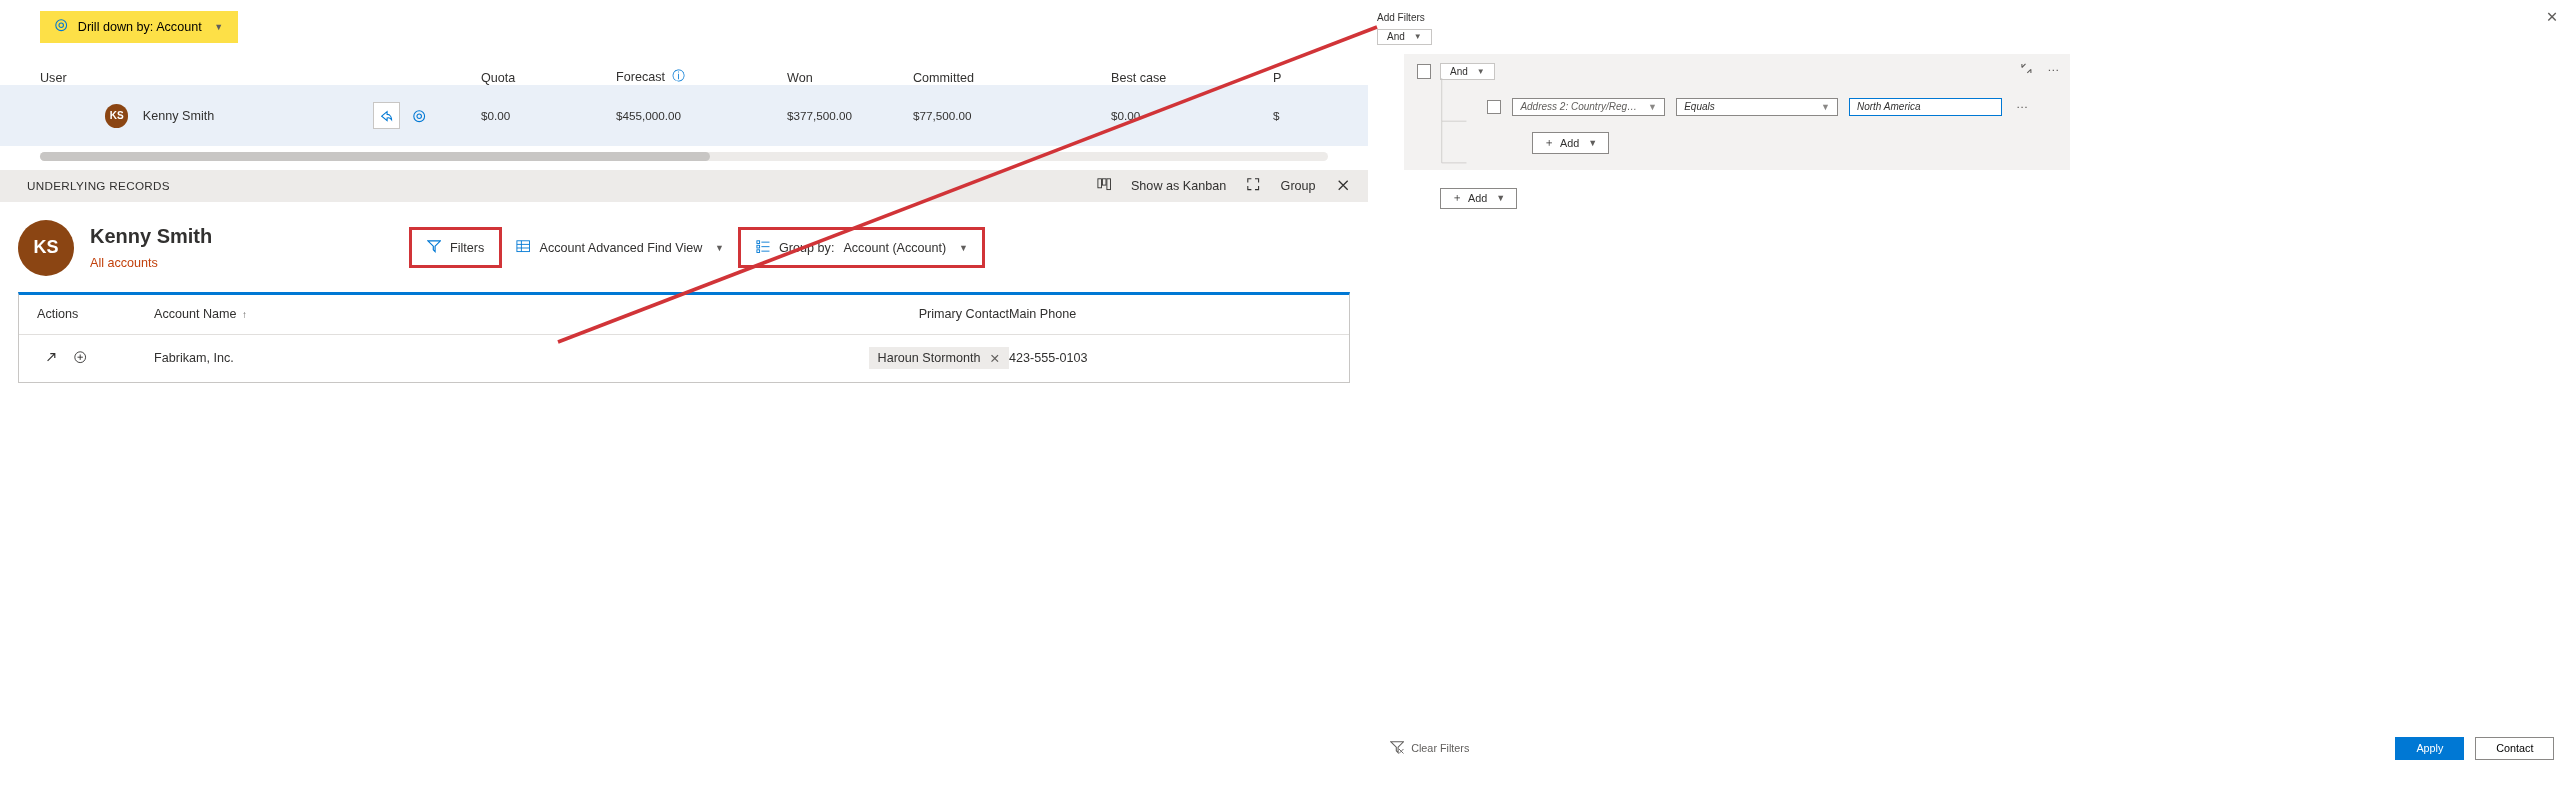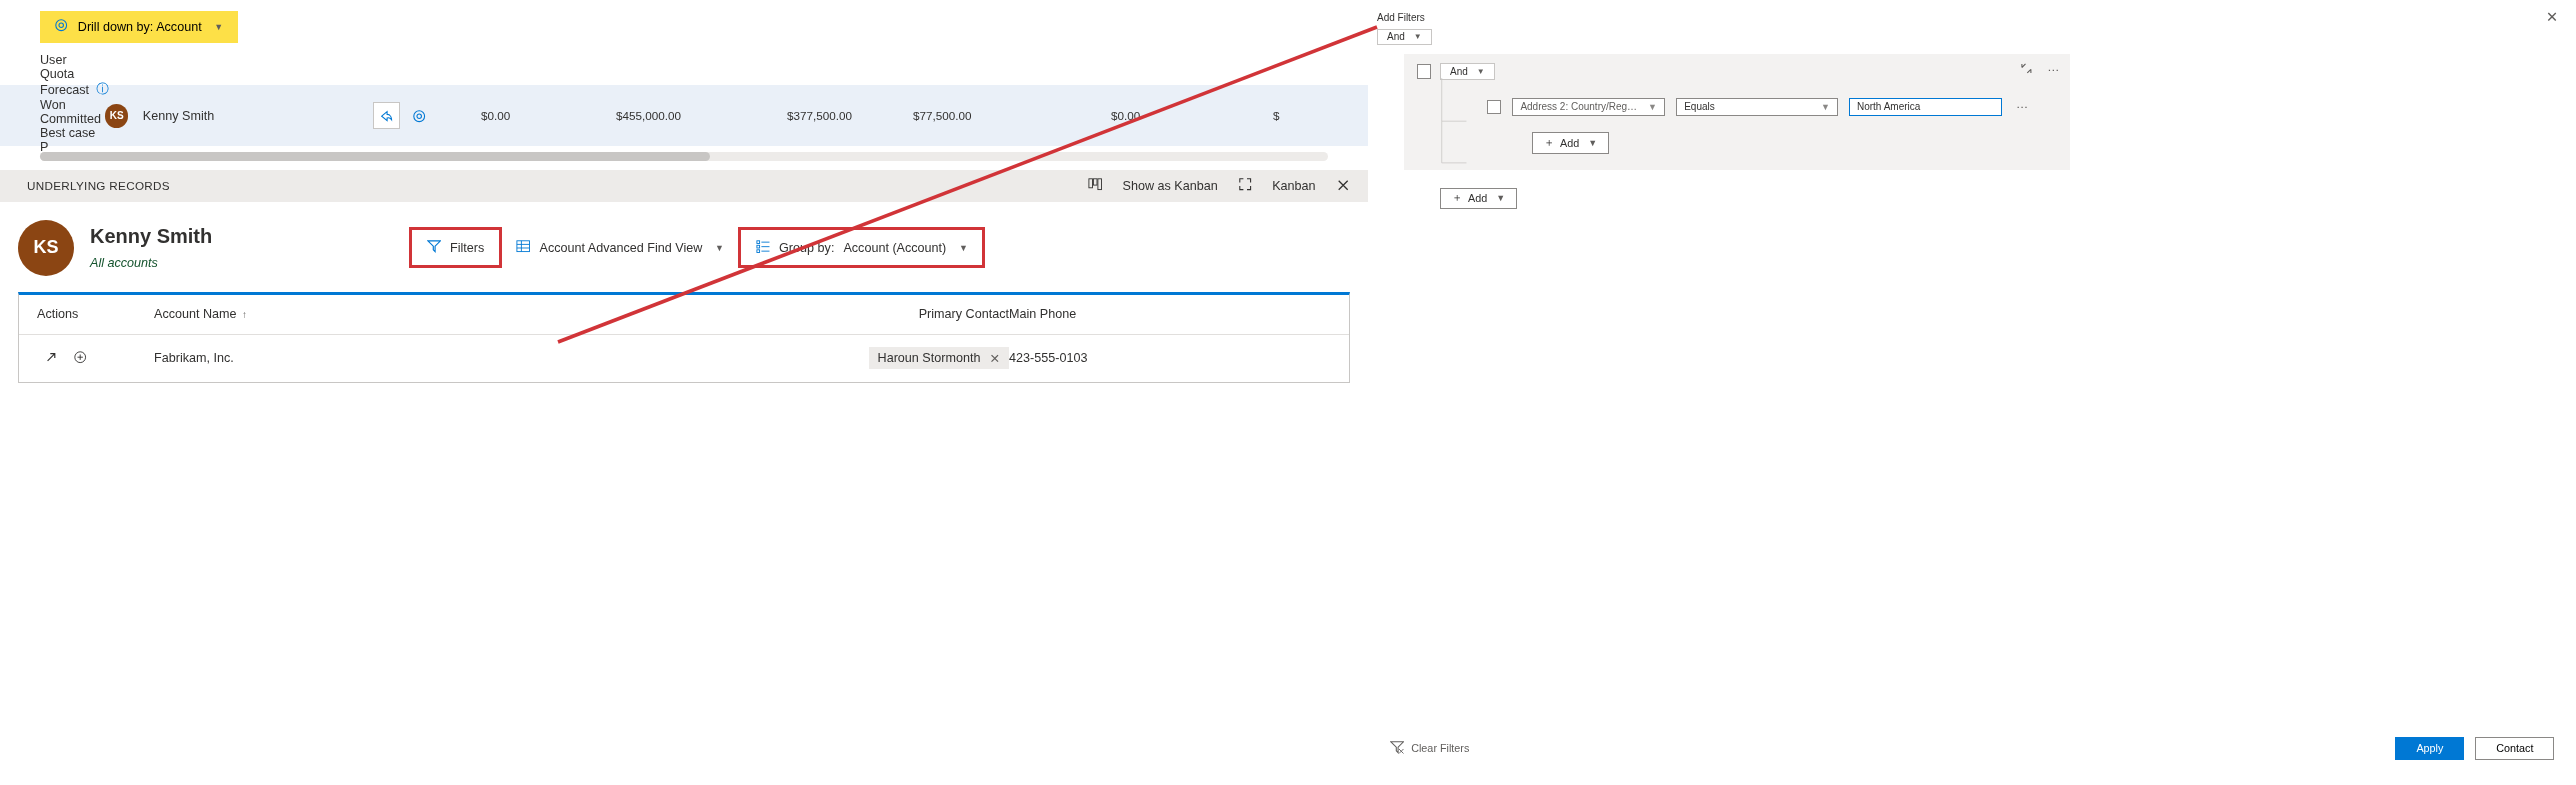--- a/index.html
+++ b/index.html
@@ -7,21 +7,21 @@
 
 .left-pane { position: absolute; left: 0; top: 0; width: 1368px; }
 
 
 .drill-bar { padding: 10.8px 40px; }
 .drill-btn { display: inline-flex; align-items: center; gap: 9px; background: #fde047; border: none; padding: 7.2px 14.4px; font-size: 12.6px; cursor: pointer; }
 .drill-btn .icon { color: #0078d4; }
 
 
 .forecast-table { width: 100%; }
-.forecast-header { display: flex; padding: 0 40px; font-size: 12.6px; color: #323130; height: 32px; align-items: flex-start; flex-direction: column; }
+.forecast-header { display: flex; padding: 0 40px; font-size: 12.6px; color: #323130; height: 32px; align-items: flex-end; }
 .col-user { width: 441px; }
 .col-quota { width: 135px; }
 .col-forecast { width: 171px; display: flex; align-items: center; gap: 7.2px; }
 .col-won { width: 126px; }
 .col-committed { width: 198px; }
 .col-bestcase { width: 162px; }
 .col-p { width: 36px; }
 .info-icon { color: #0078d4; font-size: 12.6px; }
 .forecast-row { display: flex; align-items: center; padding: 0 40px; height: 61px; background: #eaf0f8; }
 .user-cell { display: flex; align-items: center; gap: 14.4px; width: 333px; padding-left: 65px; }
@@ -38,21 +38,21 @@
 
 .under-bar { display: flex; align-items: center; justify-content: space-between; background: #edebe9; padding: 7.2px 18px 7.2px 27px; }
 .under-title { font-size: 11.7px; letter-spacing: 0.3px; }
 .under-right { display: flex; align-items: center; gap: 20px; font-size: 12.6px; }
 .under-link { display: flex; align-items: center; gap: 20px; cursor: pointer; }
 
 
 .detail-header { display: flex; align-items: center; padding: 18px 18px 16px 18px; gap: 16px; }
 .big-avatar { width: 56px; height: 56px; border-radius: 50%; background: #8b4513; color: #fff; display: flex; align-items: center; justify-content: center; font-size: 18px; font-weight: 600; }
 .detail-name { font-size: 20px; font-weight: 600; }
-.detail-sub { font-size: 12.6px; color: #14532d; margin-top: 8px; font-style: italic; }
+.detail-sub { font-size: 12.6px; color: #c2410c; margin-top: 8px; }
 .detail-controls { display: flex; margin-left: 162px; align-items: center; padding-left: 19px; }
 .ctl { display: flex; align-items: center; gap: 9px; font-size: 12.6px; cursor: pointer; padding: 9px 14.4px; }
 .ctl.redbox { border: 3.6px solid #d13438; }
 .ctl .icn { color: #0078d4; }
 .chev { font-size: 9px; color: #605e5c; margin-left: 3.6px; }
 
 
 .grid-wrap { border: 0.9px solid #c8c6c4; margin: 0 18px; border-top: 3.6px solid #0078d4; }
 .grid-head { display: flex; padding: 12.6px 18px; border-bottom: 0.9px solid #e1dfdd; font-size: 12.6px; }
 .gcol-actions { width: 117px; }
@@ -77,21 +77,21 @@
 .pill { display: inline-flex; align-items: center; gap: 5.4px; border: 0.9px solid #c8c6c4; padding: 1.8px 9px; font-size: 10px; cursor: pointer; background: #fff; margin-left: 9px;}
 .pill .chev { font-size: 8px; }
 
 .filter-block { background: #f3f2f1; margin: 9px 9px 9px 36px; padding: 12.6px 16px 16px 47px; position: relative; width: 666px; }
 .block-top { position: absolute; left: 12.6px; top: 9px; display: flex; align-items: center; gap: 9px; }
 .block-actions { position: absolute; right: 10.8px; top: 9px; display: flex; gap: 16px; color: #605e5c; }
 .block-actions .a { cursor: pointer; }
 .chk { width: 14.4px; height: 14.4px; border: 0.9px solid #8a8886; background: #fff; cursor: pointer; }
 
 .cond-row { display: flex; align-items: center; gap: 10.8px; margin-top: 31px; margin-left: 36px; }
-.sel { border: 0.9px solid #8a8886; padding: 2.7px 7.2px; font-size: 10px; display: flex; align-items: center; justify-content: space-between; background: #fff; cursor: pointer; }
+.sel { border: 0.9px solid #8a8886; padding: 2.7px 7.2px; font-size: 10px; display: flex; align-items: center; justify-content: space-between; background: #fff; cursor: pointer; font-style: italic; }
 .sel .chev { color: #8a8886; }
 .sel-field { width: 153px; color:#605e5c; }
 .sel-op { width: 162px; text-align: center; }
 .sel-val { width: 153px; border: 0.9px solid #0078d4; color: #323130; }
 .dots { color: #605e5c; cursor: pointer; padding: 0 3.6px; }
 
 .tree-lines { position: absolute; left: 29px; top: 23.4px; width: 36px; height: 108px; pointer-events: none; }
 .add-inner { margin-left: 81px; margin-top: 16px; }
 .add-outer { margin-left: 72px; margin-top: 9px; }
 .add-btn { display: inline-flex; align-items: center; gap: 5.4px; border: 0.9px solid #8a8886; padding: 2.7px 10.8px; font-size: 10.8px; cursor: pointer; background: #fff; }
@@ -179,21 +179,21 @@
             </svg>
         </span>
         <span>Show as Kanban</span>
       </span>
       <span class="under-link">
         <span>
           <svg class="icon-svg" viewBox="0 0 16 16">
               <path d="M2 6 L2 2 L6 2 M10 2 L14 2 L14 6 M14 10 L14 14 L10 14 M6 14 L2 14 L2 10" fill="none" stroke="#323130" stroke-width="1.2"></path>
             </svg>
         </span>
-        <span>Kanban</span>
+        <span>Group</span>
       </span>
       <span class="under-link">
         <svg class="icon-svg" viewBox="0 0 16 16">
             <path d="M3 3 L13 13 M13 3 L3 13" stroke="#323130" stroke-width="1.4"></path>
           </svg>
       </span>
     </div>
   </div>
 
   <div class="detail-header">

